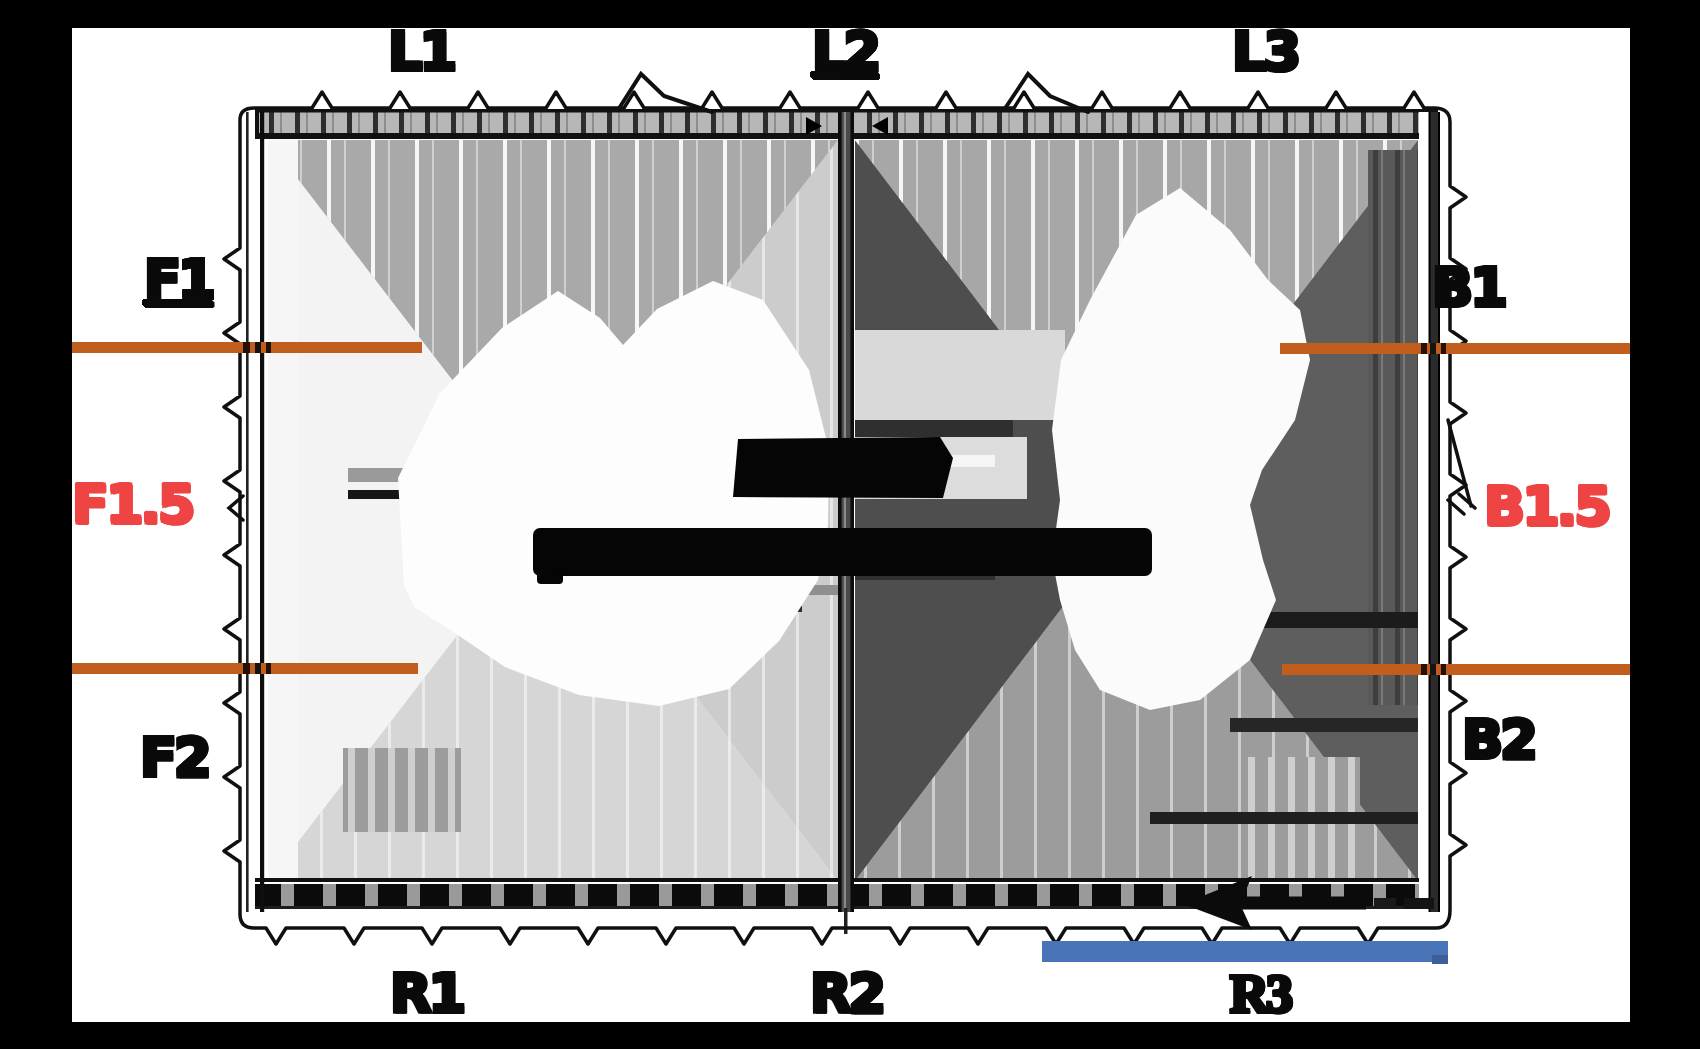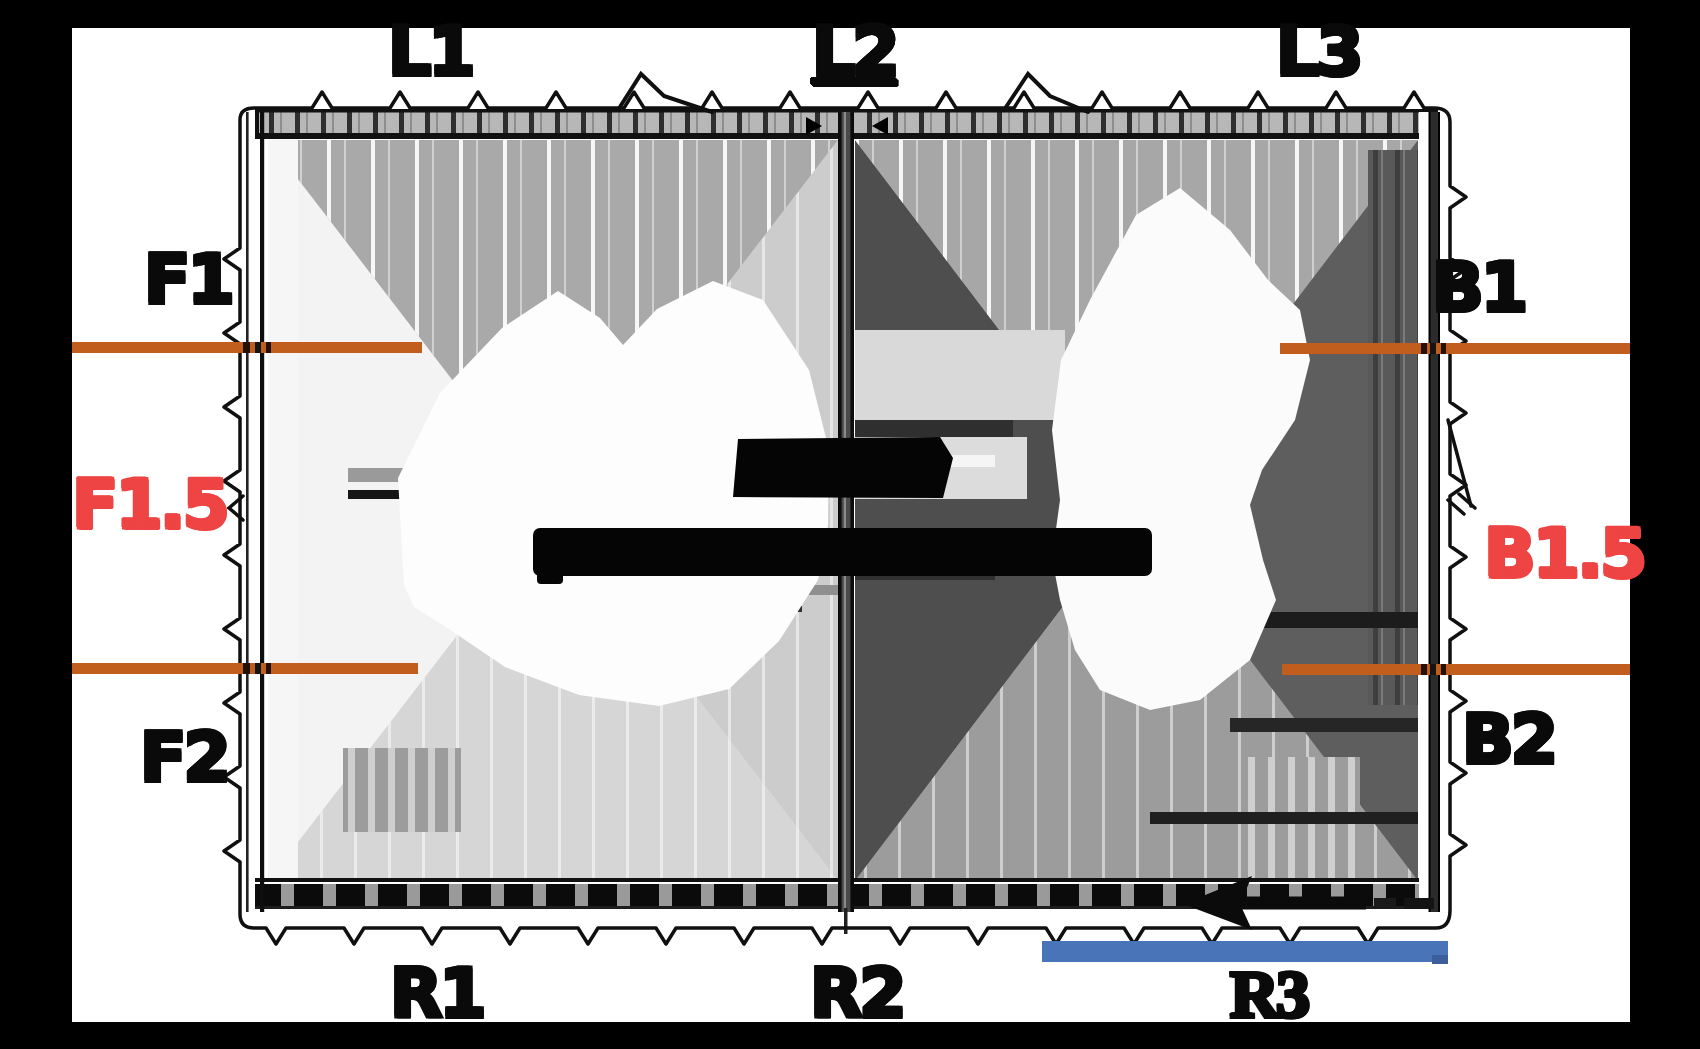--- a/index.html
+++ b/index.html
@@ -1,19 +1,19 @@
 <!DOCTYPE html>
 <html><head>
 <meta charset="utf-8">
 <style>
   html,body{margin:0;padding:0;background:#000;}
   #stage{position:relative;width:1700px;height:1049px;background:#ffffff;overflow:hidden;
          font-family:"DejaVu Sans","Liberation Sans",sans-serif;}
   #drawing{position:absolute;left:0;top:0;}
-  .lbl{position:absolute;font-weight:900;color:#0a0a0a;font-size:68px;line-height:52px;
+  .lbl{position:absolute;font-weight:900;color:#0a0a0a;font-size:54px;line-height:52px;
        letter-spacing:-3px;-webkit-text-stroke:4px currentColor;
        text-shadow:1px 0 currentColor,-1px 0 currentColor,0 1px currentColor,0 -1px currentColor,
                    2px 1px currentColor,-2px -1px currentColor,1px 2px currentColor,-1px -2px currentColor;
        white-space:nowrap;user-select:none;}
   .lbl.orange{color:#ef4444;-webkit-text-stroke:3px currentColor;}
 </style>
 </head>
 <body>
 
 <div id="stage">
@@ -214,27 +214,27 @@
   <g fill="#000000">
     <rect x="0" y="0" width="1700" height="28"></rect>
     <rect x="0" y="0" width="72" height="1049"></rect>
     <rect x="1630" y="0" width="70" height="1049"></rect>
     <rect x="0" y="1022" width="1700" height="27"></rect>
   </g>
 </svg>
 
 <div class="lbl" style="left:388px;top:26px;">L1</div>
 <div class="lbl" style="left:812px;top:26px;text-decoration:underline;">L2</div>
-<div class="lbl" style="left:1276px;top:26px;">L3</div>
+<div class="lbl" style="left:1232px;top:26px;">L3</div>
 
 <div class="lbl" style="left:390px;top:968px;text-align:right;">R1</div>
 <div class="lbl" style="left:810px;top:968px;">R2</div>
 <div class="lbl" style="left:1230px;top:968px;font-family:Liberation Serif, serif;">R3</div>
 
-<div class="lbl" style="left:144px;top:254px;">F1</div>
+<div class="lbl" style="left:144px;top:254px;text-decoration:underline;">F1</div>
 <div class="lbl orange" style="left:72px;top:479px;">F1.5</div>
 <div class="lbl" style="left:140px;top:732px;">F2</div>
 
 <div class="lbl" style="left:1432px;top:262px;">B1</div>
-<div class="lbl orange" style="left:1484px;top:481px;margin-top:47px;">B1.5</div>
+<div class="lbl orange" style="left:1484px;top:481px;">B1.5</div>
 <div class="lbl" style="left:1462px;top:714px;">B2</div>
 
 </div>
 
 </body></html>

